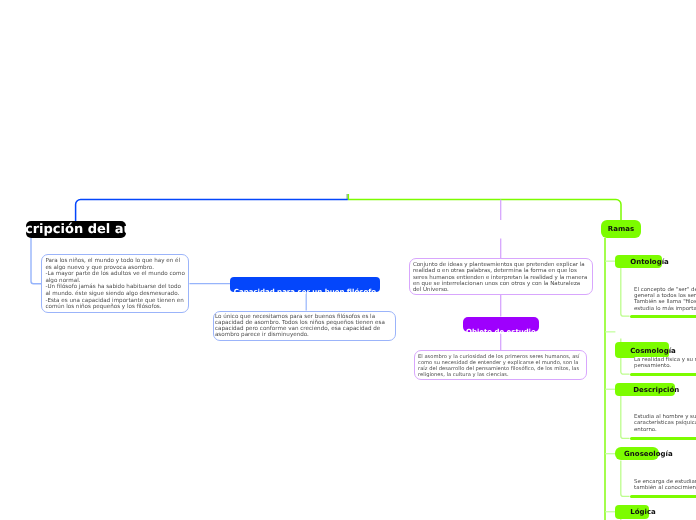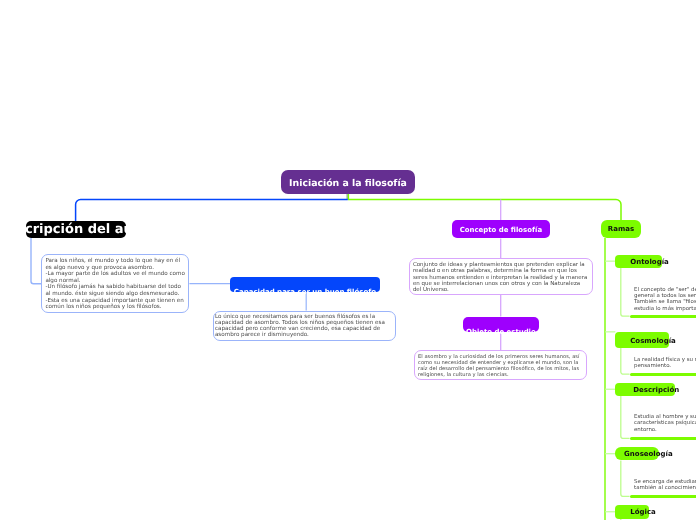--- a/index.html
+++ b/index.html
@@ -31,21 +31,21 @@
   #note-conc{left:409.2px;top:258px;width:184.3px;height:37px;border:1px solid #d8a6fd;padding:3px 4.5px 2px 2.7px;line-height:6.33px;font-size:5.5px;}
   #n-obj{left:462.7px;top:316.6px;width:76.4px;height:14px;background:#9e00fd;color:#fff;font-size:6.95px;border-radius:5px;padding-top:15px;}
   #note-obj{left:414.2px;top:350.2px;width:173.1px;height:30px;border:1px solid #d8a6fd;padding:2.7px 4px 2px 2.9px;line-height:6.05px;font-size:5.18px;}
 
   #n-ramas{left:600.6px;top:220.1px;width:40.8px;height:17.9px;background:#7cfc00;color:#111;font-size:7px;border-radius:6px;padding-top:0;}
   .gnode{background:#7cfc00;color:#111;font-size:7px;border-radius:4px;left:615.4px;padding-top:1.2px;padding-left:22px;}
   .gbar{position:absolute;height:3.1px;background:#7cfc00;border-radius:1.7px 0 0 1.7px;left:629.5px;right:0;}
   #g0{top:254.5px;width:46.3px;height:13.3px;}
   #gn0{left:634px;top:286.5px;width:90px;}
   #gb0{top:314.6px;}
-  #g1{top:332px;width:53.2px;height:16px;}
+  #g1{top:342px;width:53.2px;height:16px;}
   #gn1{left:634px;top:356.5px;width:101px;}
   #gb1{top:372.6px;}
   #g2{top:382.6px;width:59.6px;height:13.3px;}
   #gn2{left:634px;top:414px;width:90px;}
   #gb2{top:436.9px;}
   #g3{top:447px;width:44px;height:13.4px;border-radius:6px;}
   #gn3{left:634px;top:478.5px;width:90px;}
   #gb3{top:494.9px;}
   #g4{top:504.9px;width:33.2px;height:13.7px;}
 </style>
@@ -79,40 +79,34 @@
     <path d="M605.2,331.85 L615.4,331.85" stroke="#c5fea0" stroke-width="1.3" fill="none"></path>
     <path d="M620.8,338.5 L620.8,371.65 A2.5,2.5 0 0 0 623.3,374.15 L629.5,374.15" stroke="#bdfd8d" stroke-width="1.3" fill="none"></path>
     <path d="M605.2,389.25 L615.4,389.25" stroke="#c5fea0" stroke-width="1.3" fill="none"></path>
     <path d="M620.8,395.9 L620.8,435.95 A2.5,2.5 0 0 0 623.3,438.45 L629.5,438.45" stroke="#bdfd8d" stroke-width="1.3" fill="none"></path>
     <path d="M605.2,453.70 L615.4,453.70" stroke="#c5fea0" stroke-width="1.3" fill="none"></path>
     <path d="M620.8,460.4 L620.8,493.95 A2.5,2.5 0 0 0 623.3,496.45 L629.5,496.45" stroke="#bdfd8d" stroke-width="1.3" fill="none"></path>
     <path d="M620.8,518.6 L620.8,520" stroke="#bdfd8d" stroke-width="1.3" fill="none"></path>
     <path d="M605.2,511.75 L615.4,511.75" stroke="#c5fea0" stroke-width="1.3" fill="none"></path>
   </svg>
 
-  <div class="node" id="root-node">
-    <span>Iniciación a la filosofía</span>
-  </div>
 
   <div class="node" id="n-desc">
     <span>Descripción del autor</span>
   </div>
   <div class="note" id="note-desc">Para los niños, el mundo y todo lo que hay en él es algo nuevo y que provoca asombro.
 -La mayor parte de los adultos ve el mundo como algo normal.
 -Un filósofo jamás ha sabido habituarse del todo al mundo. éste sigue siendo algo desmesurado.
 -Esta es una capacidad importante que tienen en común los niños pequeños y los filósofos.</div>
 
   <div class="node" id="n-cap">
     <span>Capacidad para ser un buen filósofo</span>
   </div>
   <div class="note" id="note-cap">Lo único que necesitamos para ser buenos filósofos es la capacidad de asombro. Todos los niños pequeños tienen esa capacidad pero conforme van creciendo, esa capacidad de asombro parece ir disminuyendo.</div>
 
-  <div class="node" id="n-conc">
-    <span>Concepto de filosofía</span>
-  </div>
   <div class="note" id="note-conc">Conjunto de ideas y planteamientos que pretenden explicar la realidad o en otras palabras, determina la forma en que los seres humanos entienden e interpretan la realidad y la manera en que se interrelacionan unos con otros y con la Naturaleza del Universo.</div>
 
   <div class="node" id="n-obj">
     <span>Objeto de estudio</span>
   </div>
   <div class="note" id="note-obj">El asombro y la curiosidad de los primeros seres humanos, así como su necesidad de entender y explicarse el mundo, son la raíz del desarrollo del pensamiento filosófico, de los mitos, las religiones, la cultura y las ciencias.</div>
 
   <div class="node" id="n-ramas">
     <span>Ramas</span>
   </div>

